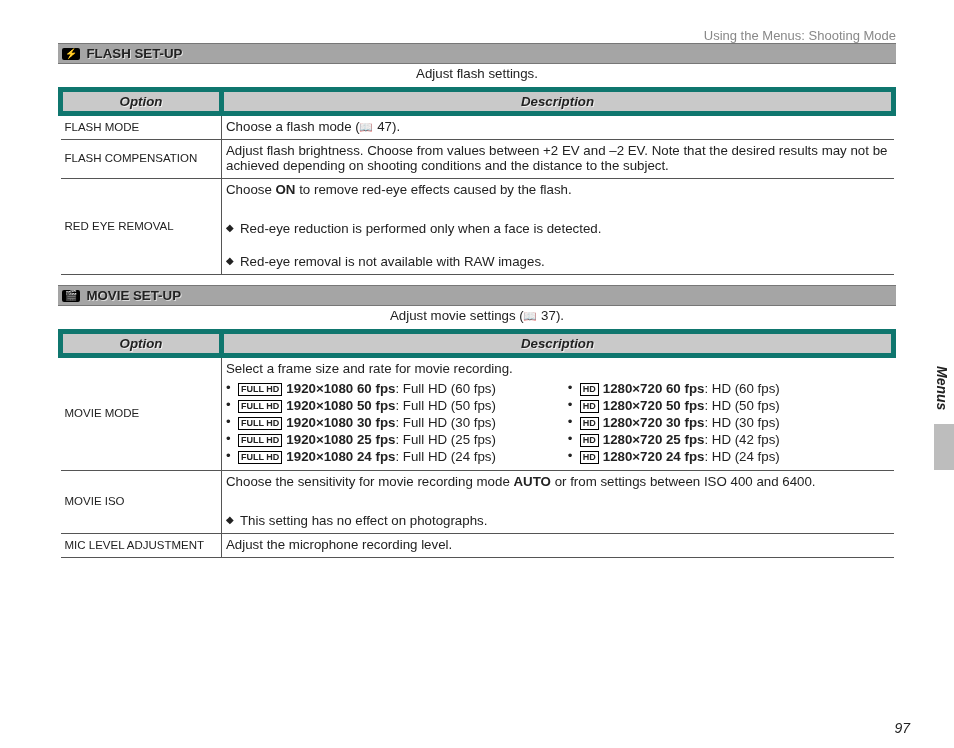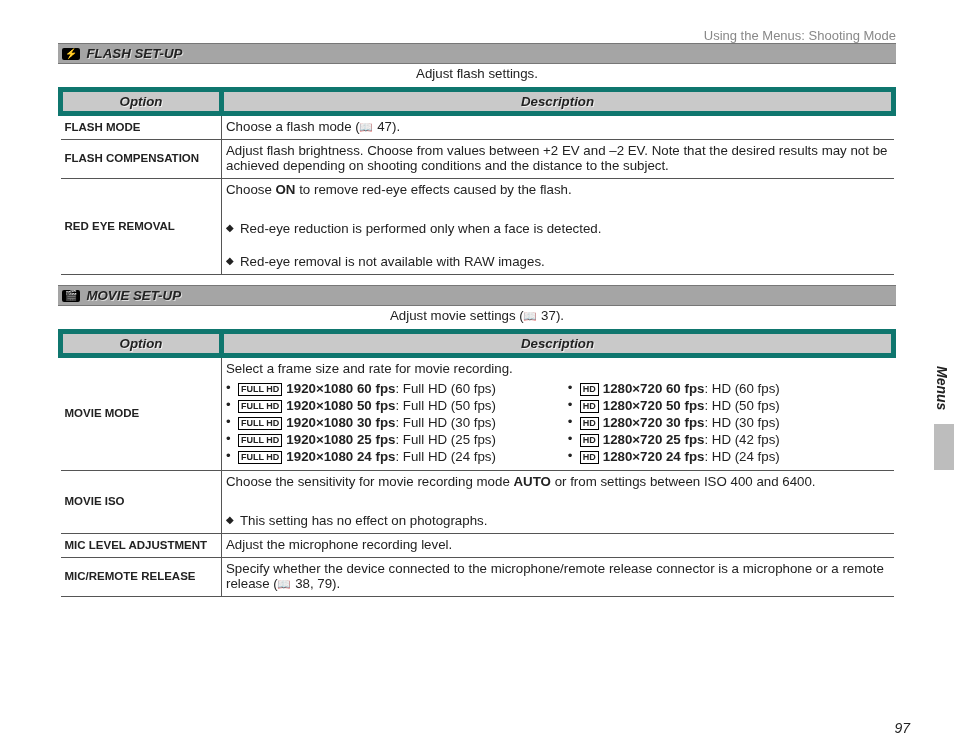--- a/index.html
+++ b/index.html
@@ -37,21 +37,20 @@
   .section-bar .icon {
     background:#000;
     color:#fff;
     font-size:10px;
     padding:1px 3px;
     border-radius:2px;
     line-height:1;
   }
   .section-bar .title {
     text-shadow: 1px 1px 0 #ddd;
-    font-style: italic;
   }
   .section-desc {
     margin: 2px 0 6px 0;
     text-align: center;
   }
   table.opt-table {
     width: 100%;
     border-collapse: collapse;
     font-size: 13.3px;
   }
@@ -63,21 +62,21 @@
     padding: 2px 4px;
     text-shadow: 1px 1px 0 #eee;
   }
   table.opt-table th.opt { width: 148px; }
   table.opt-table td {
     border-bottom: 1px solid #555;
     padding: 3px 4px 5px 4px;
     vertical-align: top;
   }
   table.opt-table td.option-cell {
-    font-weight: bold;
+    font-weight: normal;
     font-size: 11.5px;
     vertical-align: middle;
     border-right: 1px solid #555;
     border-left: none;
     white-space: nowrap;
   }
   table.opt-table tr:first-child td { border-top: none; }
   .book-icon::before {
     content: "📖";
     font-size: 11px;
@@ -222,26 +221,20 @@
       <td>
         <span>Choose the sensitivity for movie recording mode </span><b>AUTO</b><span> or from settings between ISO 400 and 6400.</span>
         <div style="height:6px;"></div>
         <span class="note-line">This setting has no effect on photographs.</span>
       </td>
     </tr>
     <tr>
       <td class="option-cell">MIC LEVEL ADJUSTMENT</td>
       <td>Adjust the microphone recording level.</td>
     </tr>
-    <tr>
-      <td class="option-cell">MIC/REMOTE RELEASE</td>
-      <td>
-        <span>Specify whether the device connected to the microphone/remote release connector is a microphone or a remote release (</span><span class="book-icon"></span><span> 38, 79).</span>
-      </td>
-    </tr>
   </tbody>
     </table>
 
 </div>
 
 <div class="side-tab">Menus</div>
 <div class="side-block"></div>
 <div class="page-num">97</div>
 
 </body></html>

